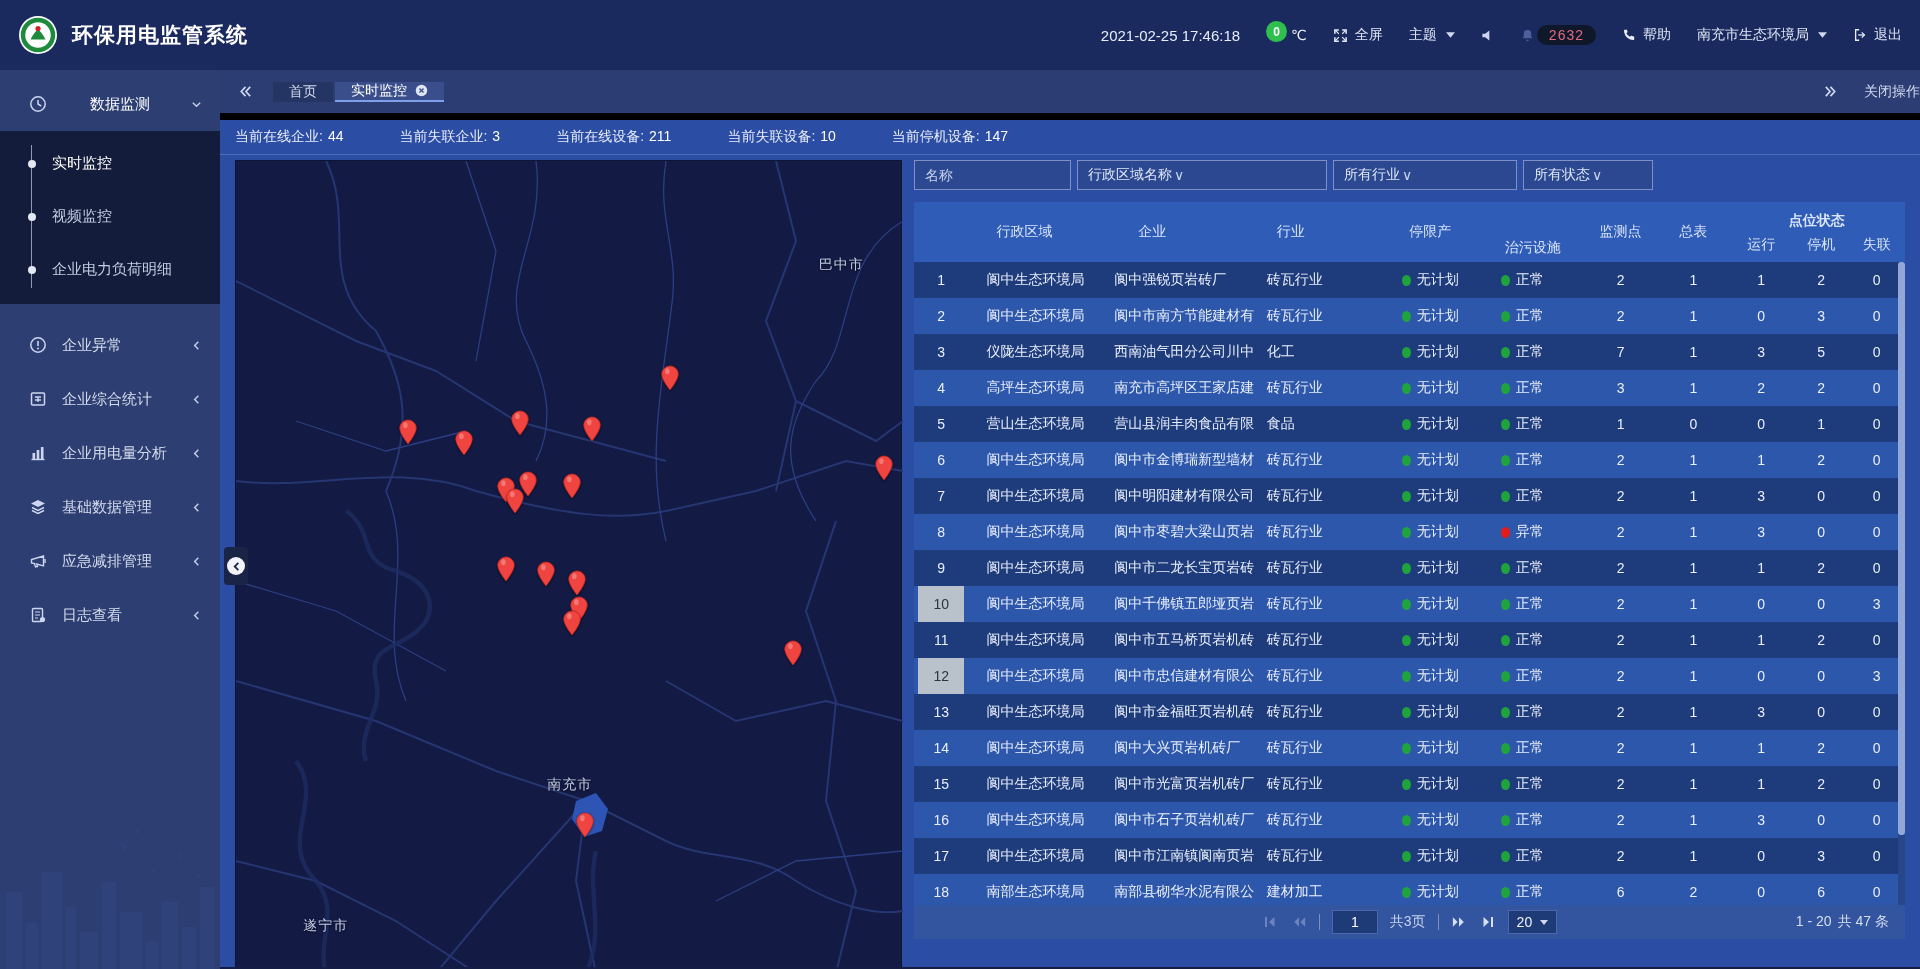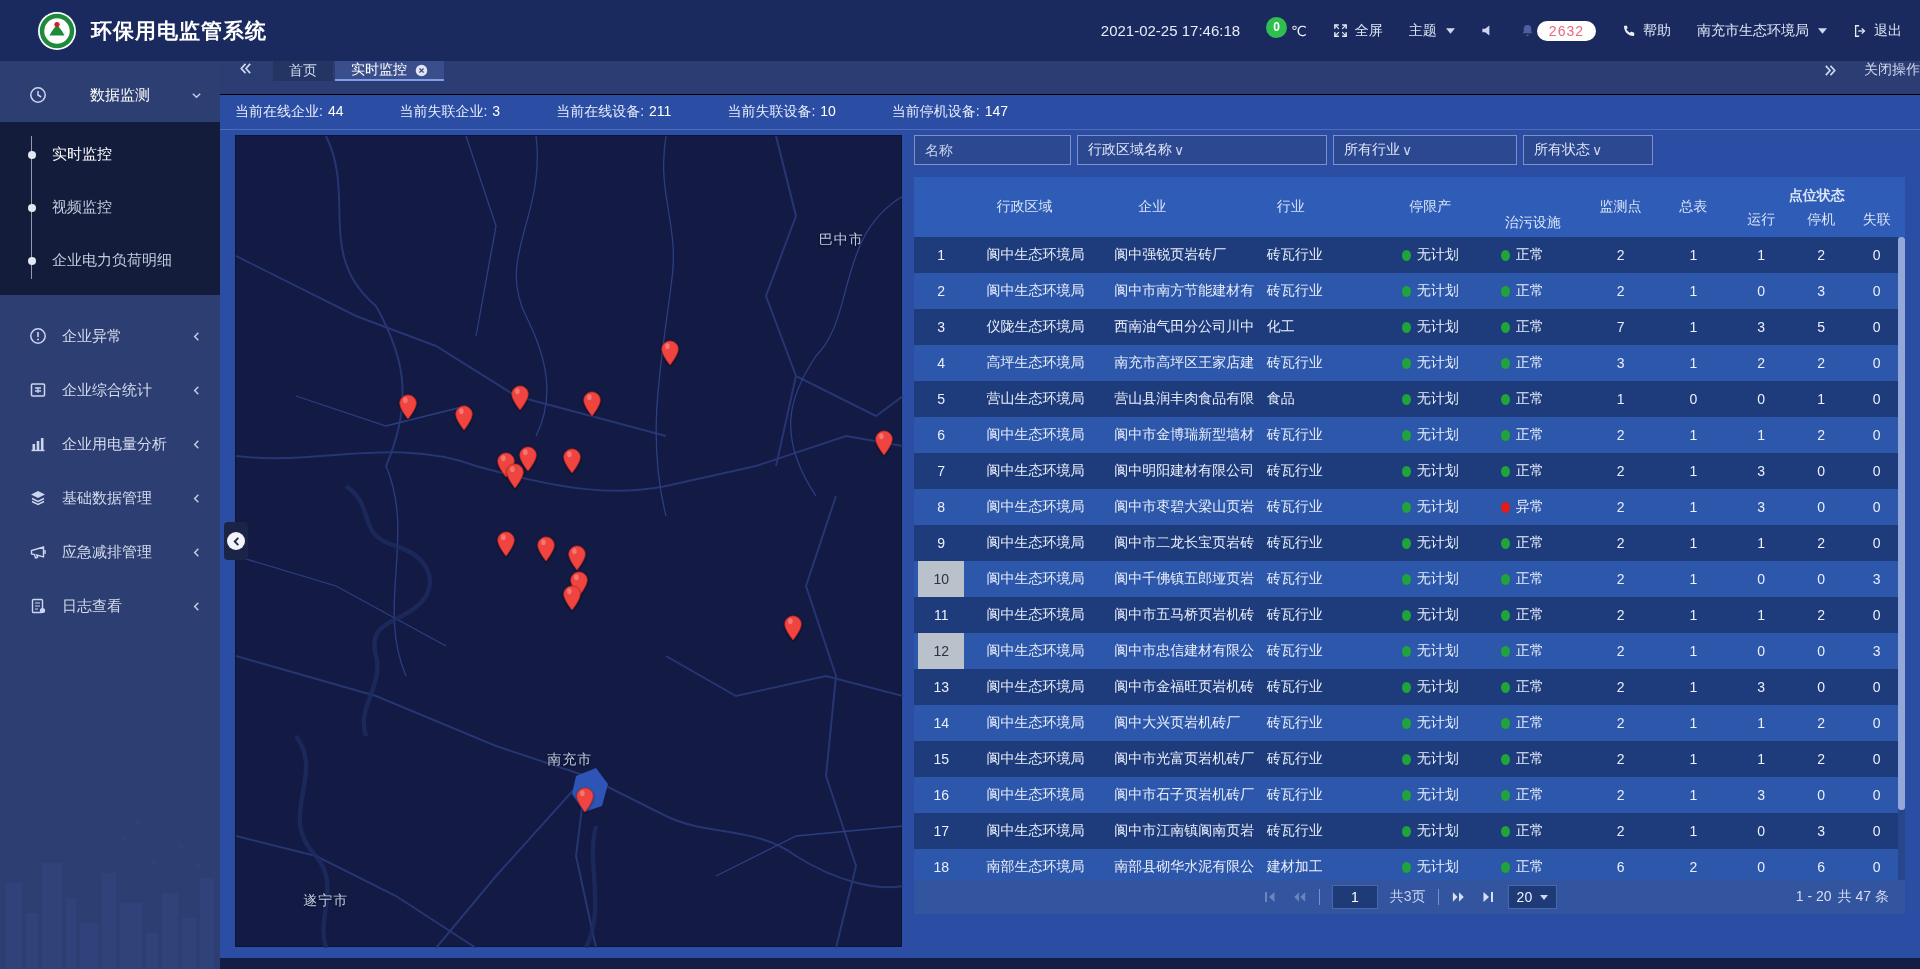--- a/index.html
+++ b/index.html
@@ -1,53 +1,53 @@
 <!DOCTYPE html>
 <html><head>
 <meta charset="utf-8">
 <style>
   * { margin:0; padding:0; box-sizing:border-box; }
   body { background:#0c1330; font-family:"Liberation Sans","DejaVu Sans",sans-serif; }
   .page { position:relative; width:1920px; height:969px; background:#141d44; overflow:hidden; color:#e8edf8; }
 
   
-  .topbar { position:relative; height:61px; background:#1b2a5e; display:flex; align-items:center; padding:0 18px 0 37px; z-index:5; }
+  .topbar { position:relative; height:70px; background:#1b2a5e; display:flex; align-items:center; padding:0 18px 0 18px; z-index:5; }
   .logo { width:40px; height:40px; margin-right:14px; flex:0 0 auto; }
   .app-title { font-size:21px; font-weight:bold; letter-spacing:1px; color:#ffffff; }
   .top-right { margin-left:auto; display:flex; align-items:center; gap:26px; font-size:14px; color:#dfe5f5; }
   .datetime { font-size:15px; color:#e6ecfa; }
   .temp { display:flex; align-items:flex-start; gap:4px; }
   .temp-circle { width:21px; height:21px; border-radius:50%; background:#2fbf4f; color:#fff; font-size:12px; font-weight:bold; display:flex; align-items:center; justify-content:center; margin-top:-6px; }
   .temp-unit { font-size:14px; color:#eef2fb; }
   .top-item { display:flex; align-items:center; gap:7px; cursor:pointer; white-space:nowrap; }
   .ic { display:inline-flex; align-items:center; justify-content:center; line-height:0; }
   .caret { color:#cfd8ee; display:inline-flex; margin-left:2px; }
   .bell-group { display:flex; align-items:center; gap:2px; }
   .bell-ic { color:#4d5f9c; }
-  .notif-pill { background:#ffffff; color:#e5697d; border-radius:10px; padding:2px 12px; font-size:14px; letter-spacing:1px; }
+  .notif-pill { background:#0f172a; color:#e5697d; border-radius:10px; padding:2px 12px; font-size:14px; letter-spacing:1px; }
 
   
   .body-wrap { display:flex; height:912px; }
 
   
   .sidebar { position:relative; width:220px; background:#2c3e72; flex:0 0 auto; overflow:hidden; padding-top:7px; }
   .menu-item { position:relative; height:54px; display:flex; align-items:center; padding:0 18px 0 28px; cursor:pointer; color:#d4dbeb; font-size:15px; }
   .menu-item.open { color:#ffffff;gap:28px; }
   .menu-item .ic { width:20px; margin-right:14px; color:#cdd6ee; }
   .menu-item .chev { margin-left:auto; color:#c3cde4; }
   .submenu { position:relative; background:#131c3b; padding:6px 0 8px 0; margin-bottom:14px; }
   .subline { position:absolute; left:31px; top:14px; bottom:16px; width:1px; background:rgba(215,222,238,.65); }
   .sub-item { position:relative; height:53px; display:flex; align-items:center; padding-left:52px; font-size:15px; color:#c2cbdf; cursor:pointer; }
   .sub-item.active { color:#ffffff; }
   .subdot { position:absolute; left:27.5px; width:8px; height:8px; border-radius:50%; background:#e3e8f3; }
   .skyline { position:absolute; left:0; right:0; bottom:0; opacity:.5; pointer-events:none; }
 
   
   .main { position:relative; flex:1; background:#2b4da3; display:flex; flex-direction:column; }
-  .tabbar { height:34px; background:#2c3d74; display:flex; align-items:flex-start; border-bottom:1px solid #000000; flex:0 0 auto; }
+  .tabbar { height:50px; background:#2c3d74; display:flex; align-items:center; border-bottom:7px solid #000000; flex:0 0 auto; }
   .tab-coll { display:flex; align-items:center; padding:0 18px; color:#cfd8ee; cursor:pointer; }
   .tab { display:flex; align-items:center; gap:8px; padding:0 16px; font-size:14px; color:#cfd8ee; background:#243463; margin-left:2px; cursor:pointer; }
   .tab.active { background:#3a4e8c; color:#fff; border-bottom:2px solid #7fa0e8; }
   .tabbar-right { margin-left:auto; display:flex; align-items:center; gap:26px; color:#cfd8ee; font-size:14px; }
   .statsbar { height:35px; display:flex; align-items:center; padding-left:15px; gap:56px; font-size:14px; border-bottom:1px solid rgba(120,150,215,.45); flex:0 0 auto; }
   .stat { white-space:nowrap; }
   .stat .slabel { color:#e6ecfa; }
   .stat .svalue { color:#ffffff; margin-left:5px; }
 
   .content { position:relative; flex:1; display:flex; padding:5px 15px 0 15px; }

